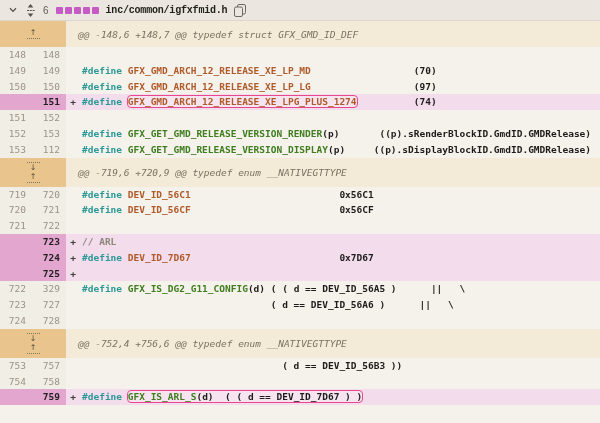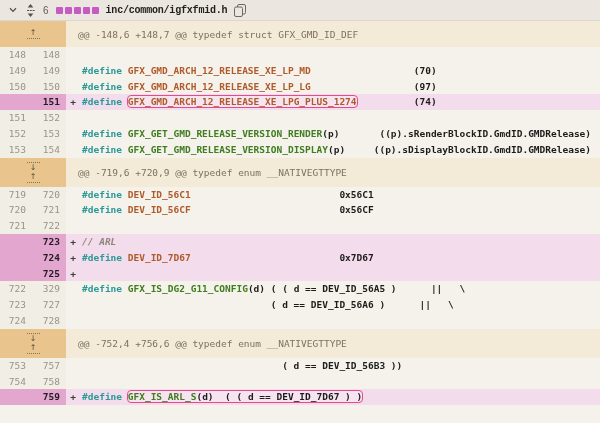--- a/index.html
+++ b/index.html
@@ -25,42 +25,42 @@
   .num { flex:none; text-align:right; color:#9b9386; white-space:pre; cursor:pointer; height:100%; line-height:15.8px; }
   .num.old { width:33px; padding-right:7px; background:#f1eee6; }
   .num.new { width:33px; padding-right:6px; background:#f1eee6; }
   .marker { flex:none; width:14px; text-align:center; color:#3c3a36; font-weight:bold; }
   .code { flex:1; white-space:pre; overflow:hidden; font-weight:bold; color:#1d1c1a; padding-left:2px; }
   .row.add .num { background:#e2a6cf; color:#221f22; font-weight:bold; }
   .row.add { background:#f3dcec; }
   .seg-kw { color:#2a9897; }
   .seg-macro { color:#b05a2a; }
   .seg-fn { color:#3f7d1e; }
-  .seg-comment { color:#8c8778;font-style:italic; }
+  .seg-comment { color:#8c8778; }
   .seg-plain { color:#1d1c1a; }
   .hlbox {
     outline:1.5px solid #e8498c; border-radius:3px;
     background:rgba(255,255,255,0.28);
   }
   
   .hunk { display:flex; }
   .hunk.single { height:26px; }
   .hunk.double { height:29px; }
   .expander {
     flex:none; width:66px; background:#e9c48d;
     display:flex; flex-direction:column; align-items:center; justify-content:center;
     gap:1px;
   }
   .xbtn { display:flex; flex-direction:column; align-items:center; cursor:pointer; line-height:1; }
   .xbtn .arrow { font-size:8px; color:#55503f; font-family:"DejaVu Sans", sans-serif; }
   .xbtn .dots { width:13px; height:0; border-top:1px dotted #7e7356; margin:1px 0; }
   .htext {
     flex:1; background:#f3ead7; color:#7b7160;
     display:flex; align-items:center; padding-left:12px;
-    font-size:9.5px; white-space:pre;
+    font-size:9.5px; white-space:pre;font-style:italic;
   }
 </style>
 </head>
 <body>
 
 <div class="file">
   <div class="file-header">
     <span class="icon-btn">
       <svg width="10" height="10" viewBox="0 0 10 10">
           <path d="M2 3.2 L5 6.4 L8 3.2" stroke="#55514a" fill="none" stroke-width="1.3"></path>
@@ -132,21 +132,21 @@
         <span class="code"></span>
       </div>
       <div class="row">
         <span class="num old">152</span>
         <span class="num new">153</span>
         <span class="marker"></span>
         <span class="code"><span class="seg-kw">#define </span><span class="seg-fn">GFX_GET_GMD_RELEASE_VERSION_RENDER</span><span class="seg-plain">(p)       ((p).sRenderBlockID.GmdID.GMDRelease)</span></span>
       </div>
       <div class="row">
         <span class="num old">153</span>
-        <span class="num new">154</span>
+        <span class="num new">112</span>
         <span class="marker"></span>
         <span class="code"><span class="seg-kw">#define </span><span class="seg-fn">GFX_GET_GMD_RELEASE_VERSION_DISPLAY</span><span class="seg-plain">(p)     ((p).sDisplayBlockID.GmdID.GMDRelease)</span></span>
       </div>
       <div class="hunk double">
         <div class="expander">
           <div class="xbtn">
             <span class="dots"></span>
             <span class="arrow">↓</span>
           </div>
           <div class="xbtn">

